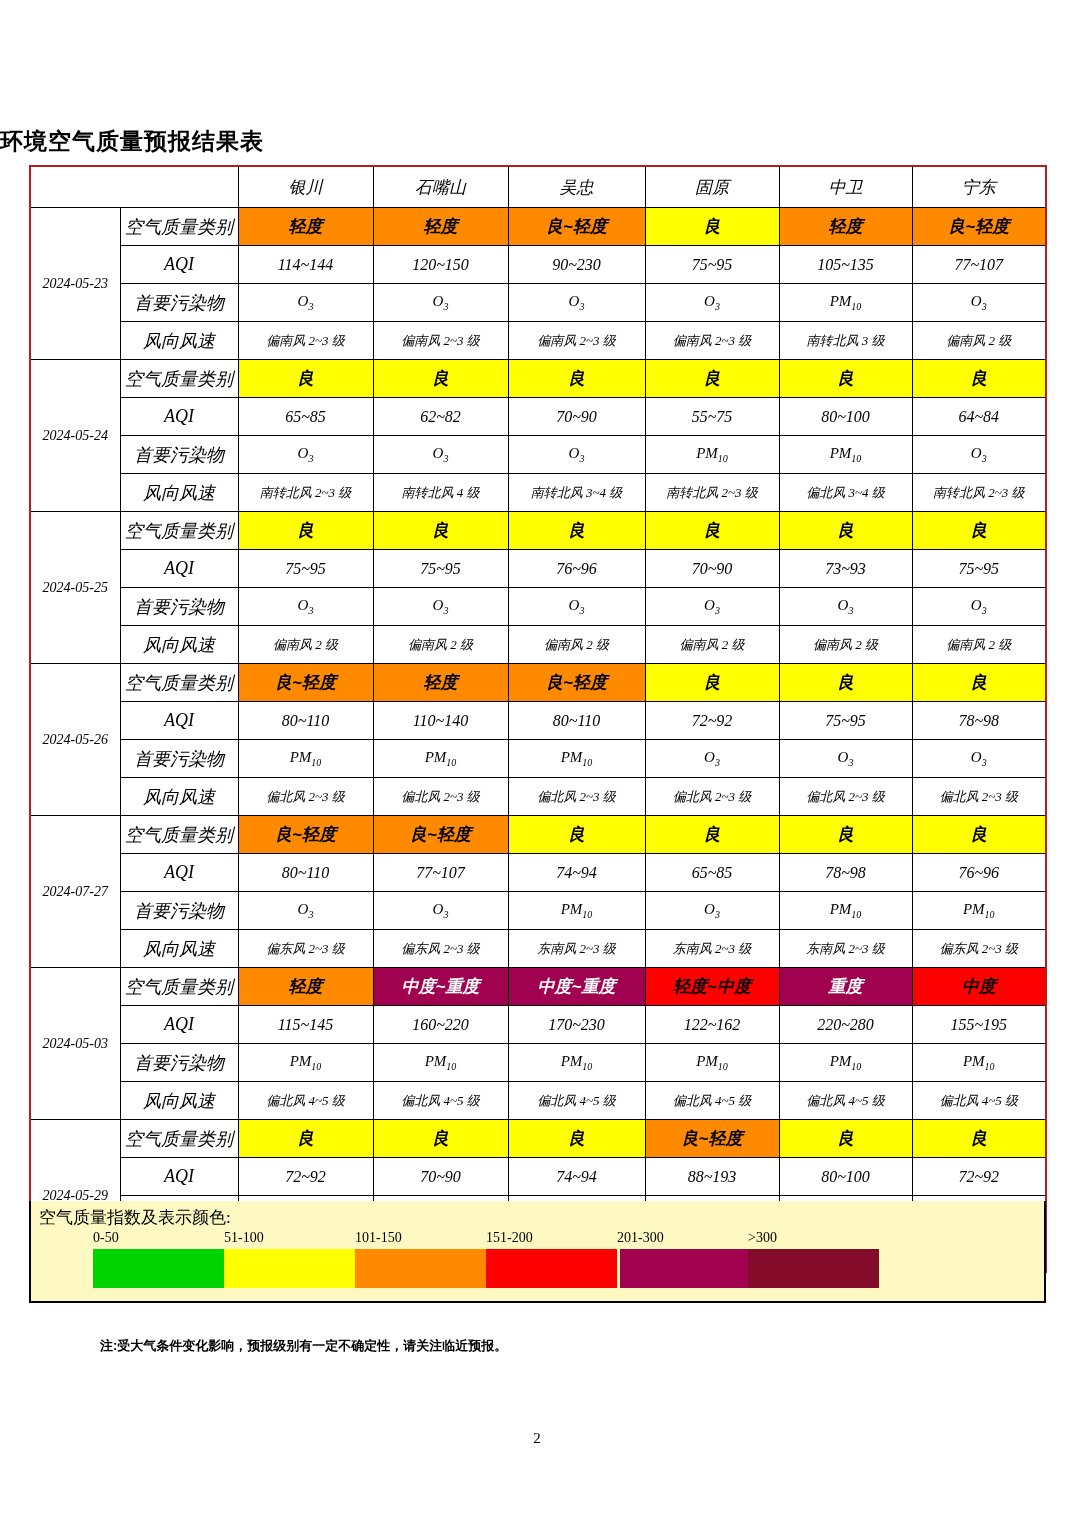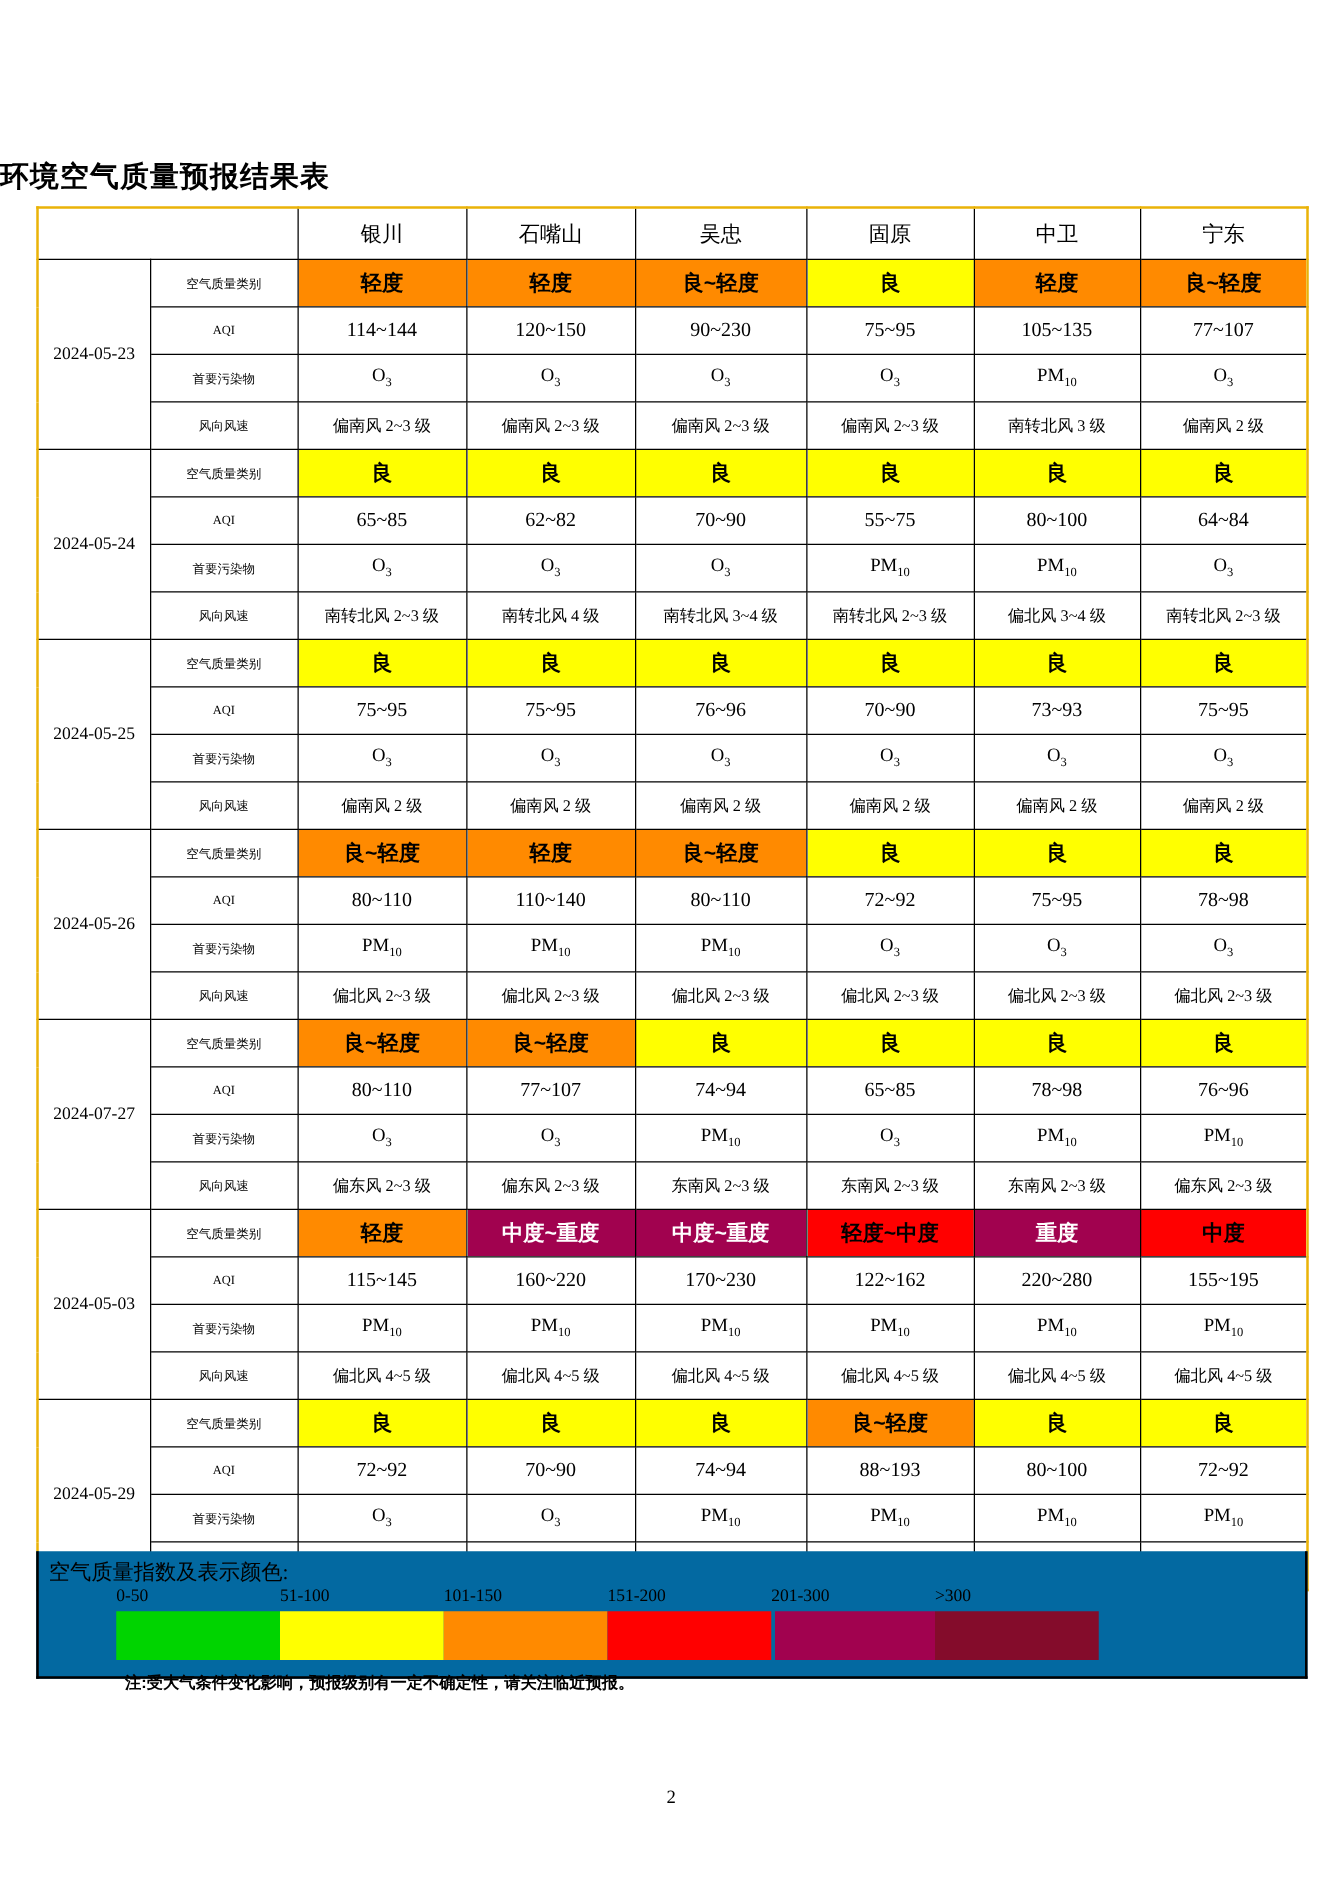--- a/index.html
+++ b/index.html
@@ -7,38 +7,39 @@
     width:1074px;height:1520px;background:#ffffff;position:relative;
     font-family:"Liberation Serif","DejaVu Serif",serif;color:#000;
   }
   .page-title{
     position:absolute;top:126px;left:0;width:100%;text-align:left;
     font-size:23px;font-weight:bold;letter-spacing:1px;
   }
   table.forecast{
     position:absolute;top:165px;left:29px;width:1017px;
     border-collapse:collapse;table-layout:fixed;
-    border:2px solid #eab308;
+    border:2px solid #b91c1c;
+    font-style:italic;
   }
   table.forecast td{
     border:1px solid #000;text-align:center;vertical-align:middle;
     padding:0;overflow:hidden;white-space:nowrap;
   }
   td.city{height:40px;font-family:"Liberation Sans","DejaVu Sans",sans-serif;font-size:17px;}
   td.corner{height:40px;}
   td.datecell{font-size:14px;}
-  td.rlabel{font-size:10px;}
+  td.rlabel{font-size:18px;}
   td.cat{height:37px;font-family:"Liberation Sans","DejaVu Sans",sans-serif;font-weight:bold;font-size:17px;}
   td.aqi{height:37px;font-size:16px;}
   td.pol{height:37px;font-size:15px;}
   td.pol sub{font-size:10px;}
   td.wind{height:37px;font-size:13px;}
   .legend-box{
-    position:absolute;top:1241px;left:29px;width:1013px;height:100px;
-    border:2px solid #000;border-top:none;background:#0369a1;
+    position:absolute;top:1201px;left:29px;width:1013px;height:100px;
+    border:2px solid #000;border-top:none;background:#fef9c3;
   }
   .legend-title{font-size:17px;padding:5px 0 0 8px;}
   .legend-ranges,.legend-swatches{
     margin-left:62px;width:790px;display:flex;
   }
   .legend-ranges{margin-top:1px;}
   .legend-range{width:131px;text-align:left;font-size:14px;}
   .legend-swatches{margin-top:3px;height:39px;}
   .legend-swatch{width:131px;height:39px;}
   .legend-swatch.gap-before{margin-left:3px;width:128px;}

